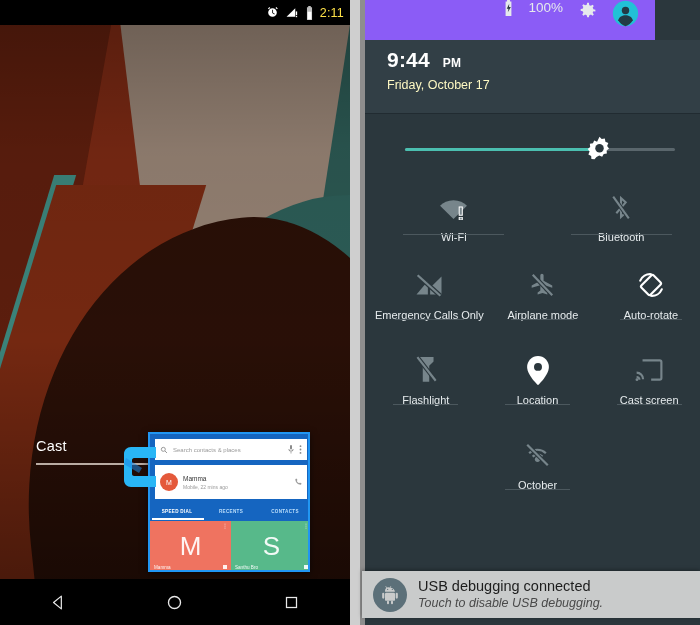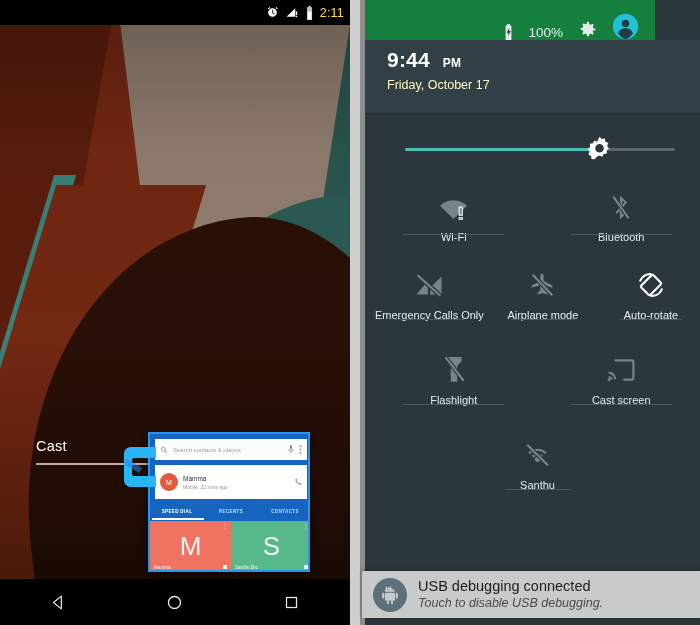--- a/index.html
+++ b/index.html
@@ -86,21 +86,21 @@
     background:#000; display:flex; align-items:center; justify-content:space-around; z-index:15; }
   .nav-btn { width:44px; height:32px; display:flex; align-items:center; justify-content:center; }
 
   
   .right-pane { position:absolute; left:350px; top:0; width:350px; height:625px;
     background:#000; overflow:hidden; }
   .qs-edge { position:absolute; left:0; top:0; width:10px; height:625px; background:#cfcfcf; }
   .qs-edge2 { position:absolute; left:10px; top:0; width:5px; height:625px; background:#8e8e8e; }
   .qs-body { position:absolute; left:15px; top:0; width:335px; height:625px; background:#2b373d; }
   .qs-status { position:absolute; left:0; top:0; width:290px; height:40px;
-    background:#15803d; display:flex; align-items:flex-end; justify-content:flex-end;
+    background:#8b5cf6; display:flex; align-items:flex-start; justify-content:flex-end;
     gap:14px; padding-right:16px; }
   .qs-batt-pct { color:#e6eaec; font-size:13.5px; }
   .qs-header { position:absolute; left:0; top:40px; width:335px; height:73px;
     background:#323f46; padding:8px 0 0 22px; }
   .qs-time { color:#fff; font-size:21px; font-weight:bold; letter-spacing:.2px; }
   .qs-time .ampm { font-size:12px; font-weight:bold; margin-left:13px; }
   .qs-date { color:#fef9c3; font-size:12.5px; margin-top:6px; }
   .qs-divider { position:absolute; left:0; top:113px; width:335px; height:1px; background:#212b31; }
 
   .bright-row { position:absolute; left:0; top:123px; width:335px; height:52px; }
@@ -362,20 +362,30 @@
                 <path d="M2 1h14v4l-4 4v15H6V9L2 5z" fill="#77858b"></path>
                 <path d="M1 1l17 22" stroke="#2b373d" stroke-width="4" fill="none"></path>
                 <path d="M1 1l17 22" stroke="#77858b" stroke-width="2" fill="none"></path>
               </svg>
             </span>
             <div class="tile-rule"></div>
             <span class="tile-label">Flashlight</span>
           </div>
           <div class="tile">
             <span class="tile-ico">
+              <svg width="22" height="29" viewBox="0 0 18 24">
+                <path d="M9 0a9 9 0 00-9 9c0 6.8 9 15 9 15s9-8.2 9-15a9 9 0 00-9-9z" fill="#fff"></path>
+                <circle cx="9" cy="9" r="3.3" fill="#2b373d"></circle>
+              </svg>
+            </span>
+            <div class="tile-rule"></div>
+            <span class="tile-label">Location</span>
+          </div>
+          <div class="tile">
+            <span class="tile-ico">
               <svg width="28" height="24" viewBox="0 0 26 22" fill="none" stroke="#77858b" stroke-width="2">
                 <path d="M7 2h16a1.5 1.5 0 011.5 1.5v15A1.5 1.5 0 0123 20h-8"></path>
                 <path d="M1.5 13.5a6 6 0 016 6M1.5 17.5a2.6 2.6 0 012.6 2.6"></path>
                 <circle cx="1.8" cy="20" r="1.3" fill="#77858b" stroke="none"></circle>
               </svg>
             </span>
             <div class="tile-rule"></div>
             <span class="tile-label">Cast screen</span>
           </div>
         </div>
@@ -386,21 +396,21 @@
             <span class="tile-ico">
               <svg width="27" height="26" viewBox="0 0 24 24" fill="none" stroke="#77858b" stroke-width="2">
                 <circle cx="12" cy="16" r="2.4" fill="#77858b" stroke="none"></circle>
                 <path d="M7.5 13.5a6.4 6.4 0 019 0"></path>
                 <path d="M4.3 10.3a11 11 0 0115.4 0"></path>
                 <path d="M2.5 2.5l19 19" stroke="#2b373d" stroke-width="4"></path>
                 <path d="M2.5 2.5l19 19" stroke="#77858b" stroke-width="2"></path>
               </svg>
             </span>
             <div class="tile-rule"></div>
-            <span class="tile-label">Santhu</span>
+            <span class="tile-label">October</span>
           </div>
           <div class="tile" style="flex:1"></div>
         </div>
 
       </div>
     </div>
   </div>
 
   <div class="toast">
     <div class="toast-ico">

